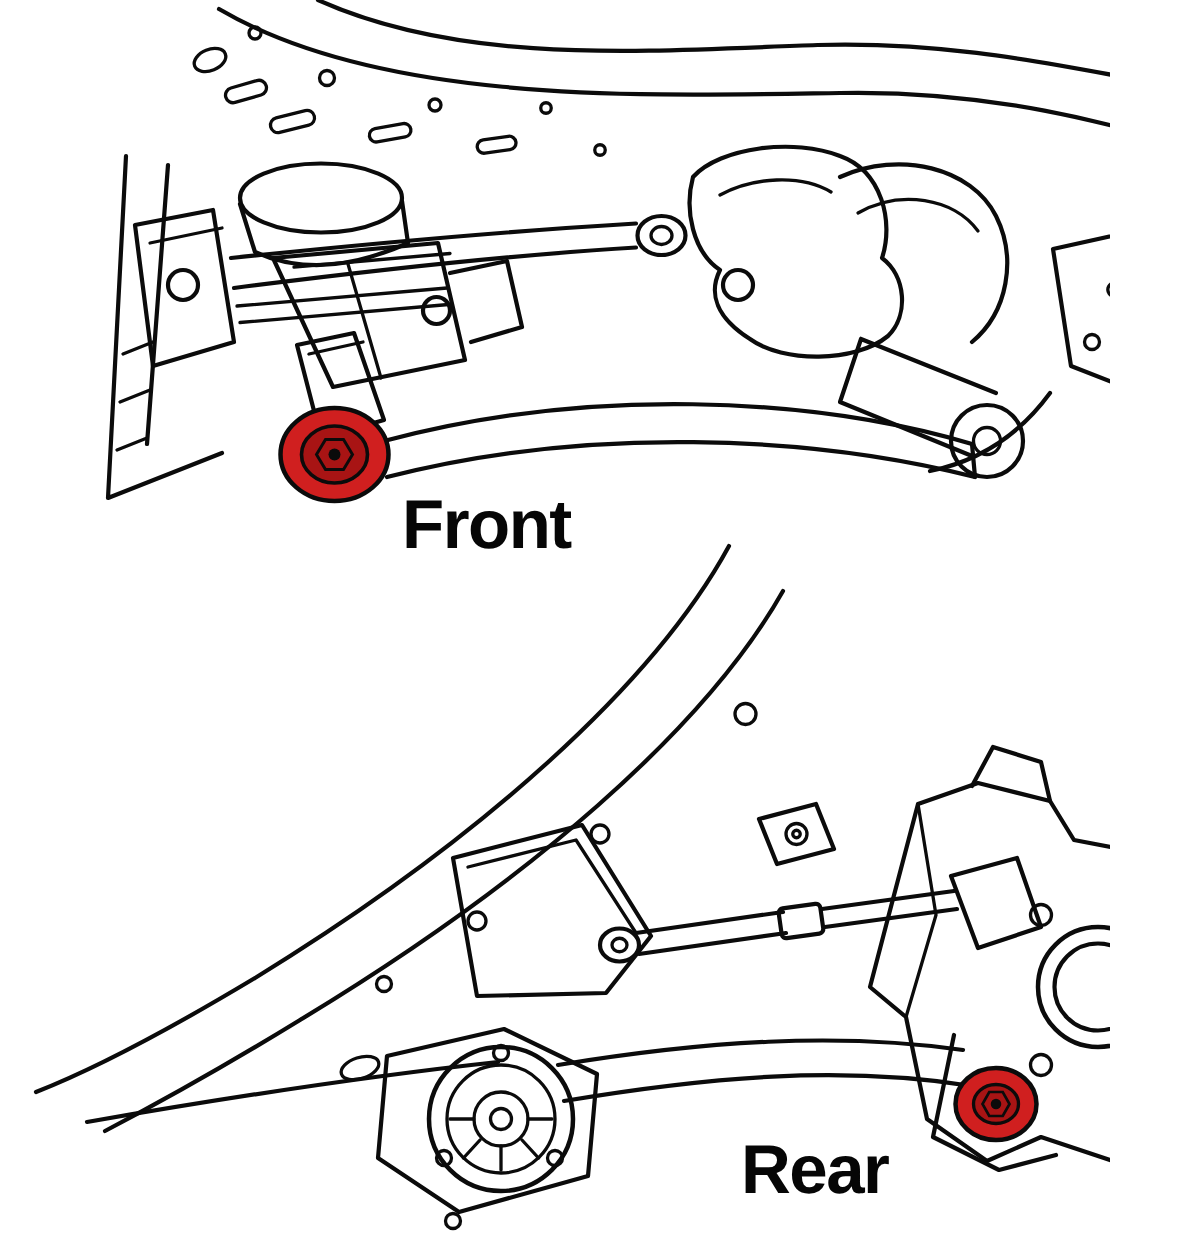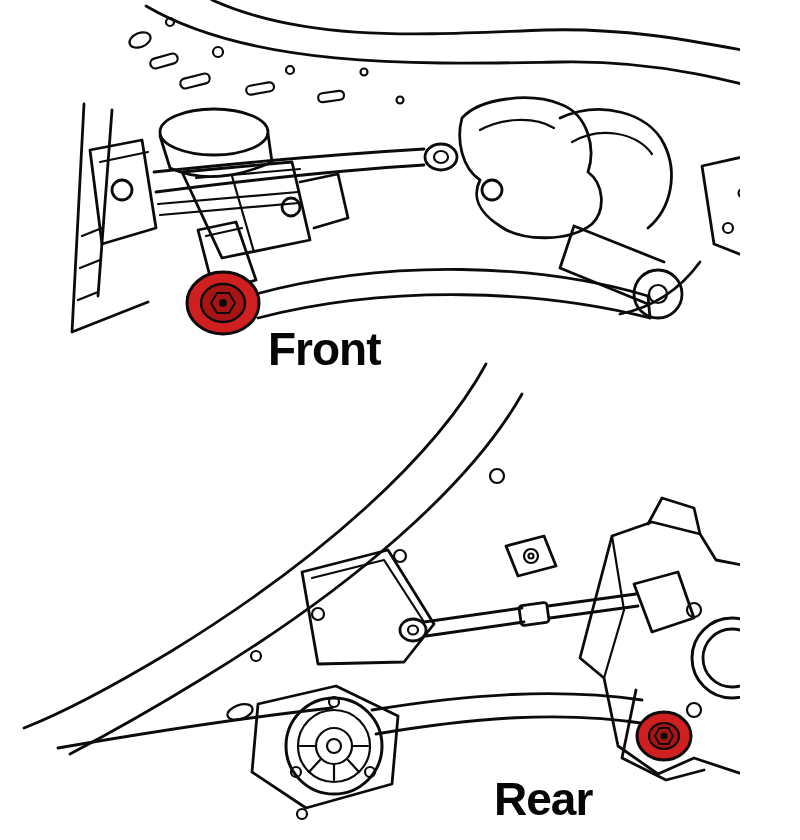--- a/index.html
+++ b/index.html
@@ -202,15 +202,15 @@
     <g>
       <ellipse cx="664" cy="374" rx="27" ry="24" fill="#d01f1f" stroke="#0b0b0b" stroke-width="3"></ellipse>
       <ellipse cx="664" cy="374" rx="15" ry="13" fill="#a81414" stroke="#0b0b0b" stroke-width="2.2"></ellipse>
       <polygon points="673,374 668.5,382 659.5,382 655,374 659.5,366 668.5,366" fill="#a81414" stroke="#0b0b0b" stroke-width="1.8"></polygon>
       <circle cx="664" cy="374" r="3.5" fill="#0b0b0b"></circle>
     </g>
   </svg>
 
   <div class="label" style="left:268px; top:326px;">Front</div>
 
-  <div class="label" style="left:494px; top:776px;">Rear</div>
+  <div class="label" style="left:494px; top:756px;">Rear</div>
 
 </div>
 
 </body></html>

